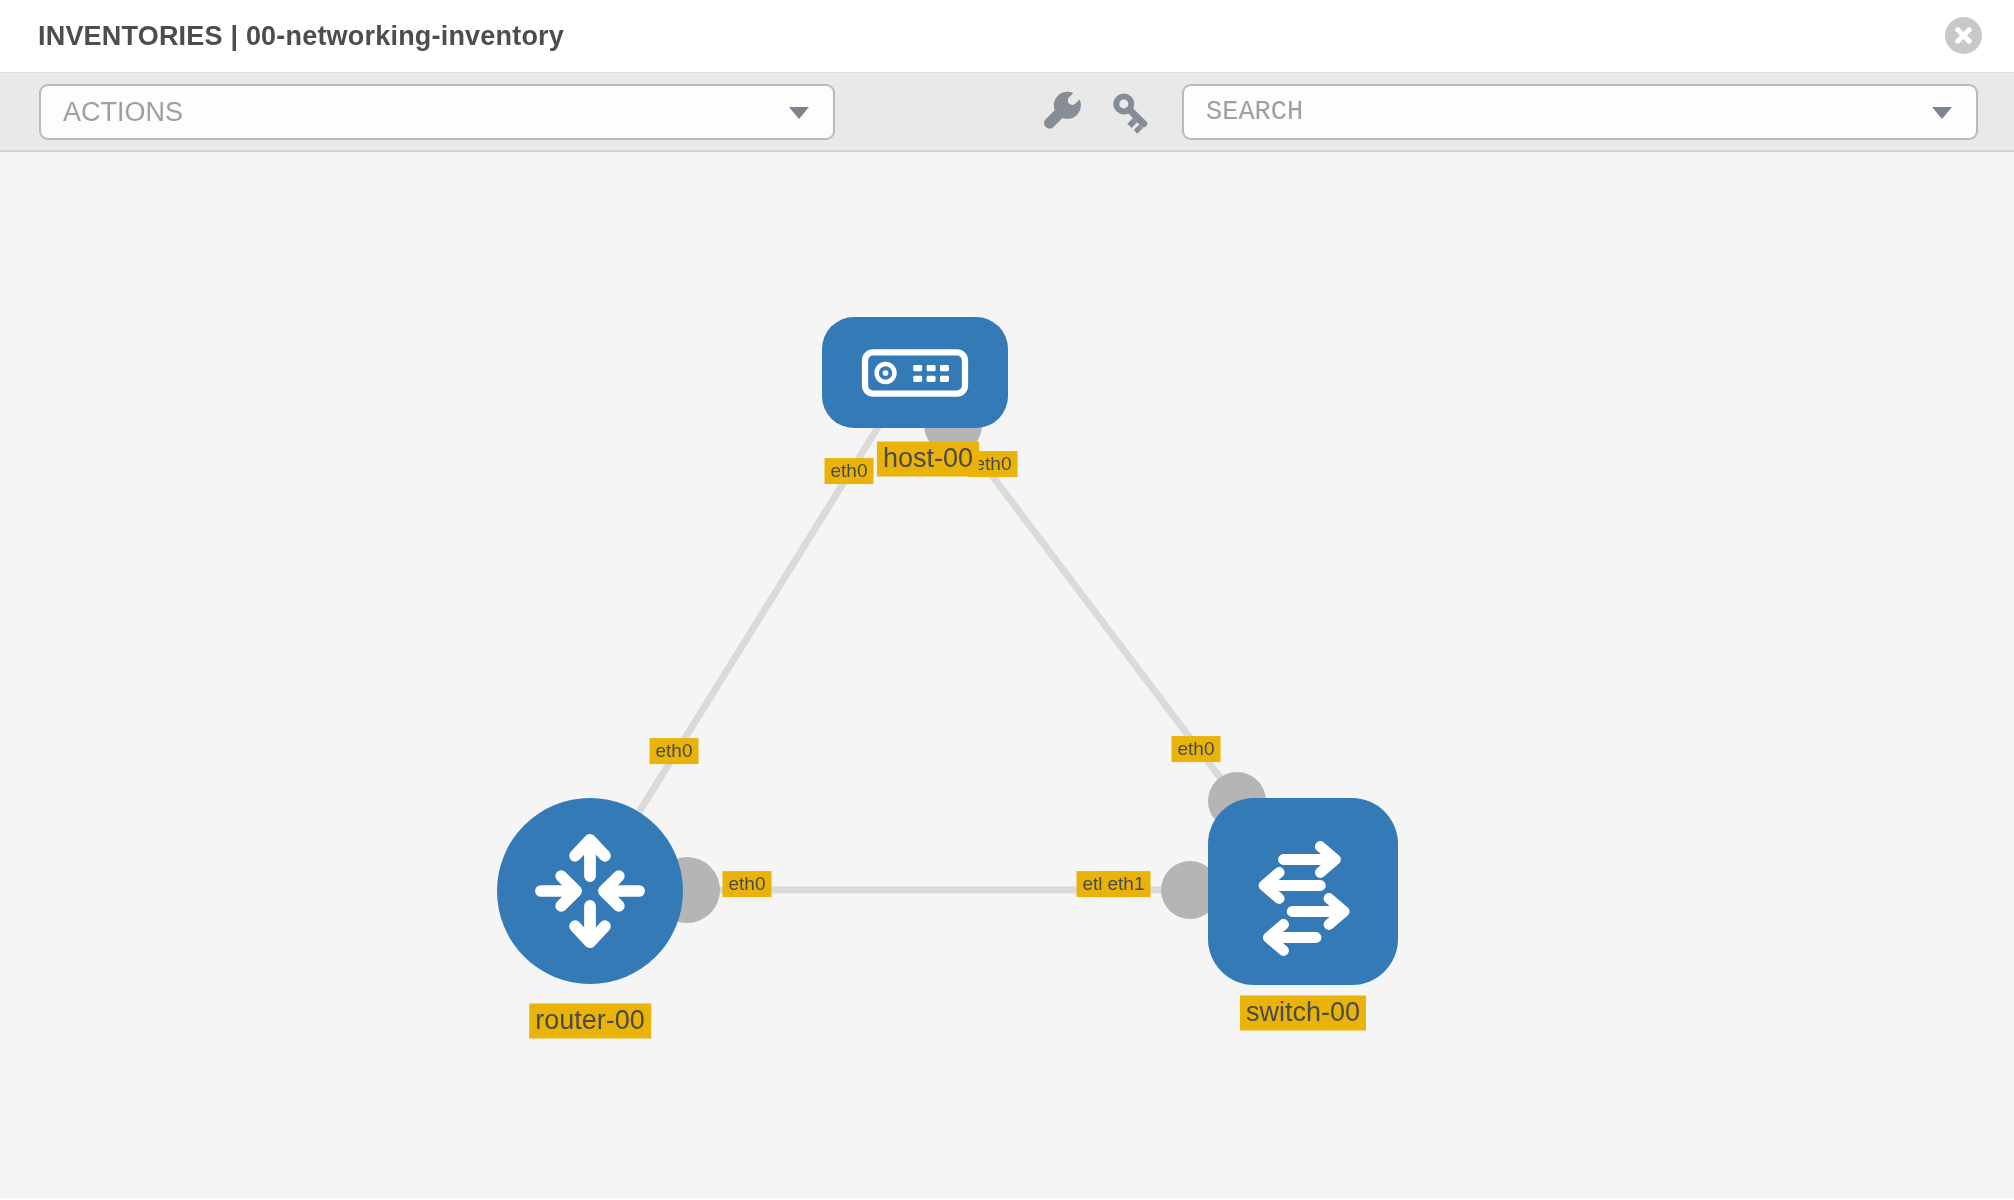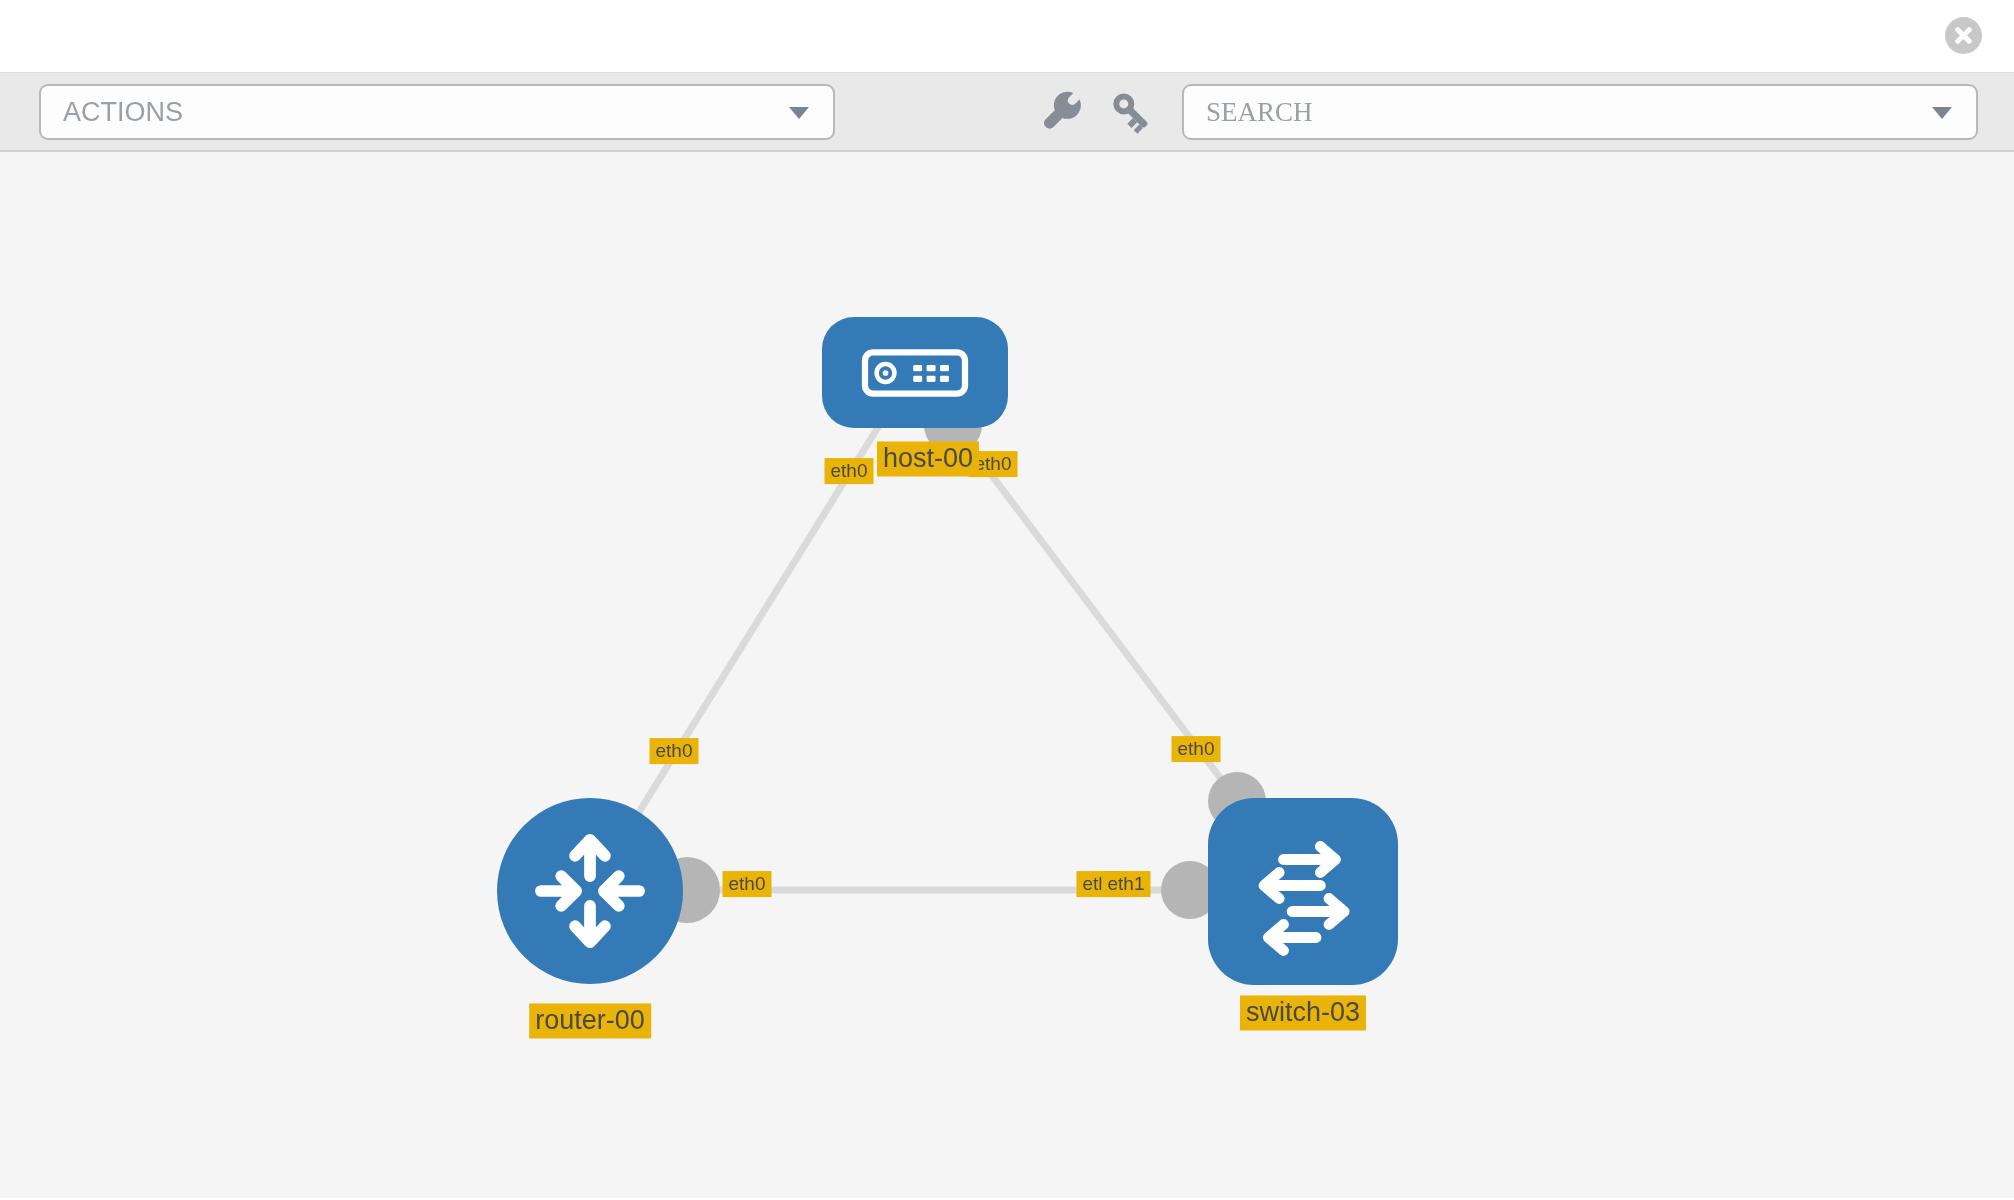--- a/index.html
+++ b/index.html
@@ -24,21 +24,21 @@
              border-bottom:2px solid #d2d2d2;padding-left:28px; }
   .select-box { position:absolute; top:11px; height:56px; background:#fdfdfd;
                 border:2px solid #b9b9b9; border-radius:9px; }
   .actions-box { left:39px; width:796px; }
   .search-box  { left:1182px; width:796px; }
   .select-label { position:absolute; left:22px; top:0; line-height:52px;
                   font-size:27px; color:#9aa0a6; }
   .search-input { position:absolute; left:0; top:0; width:100%; height:100%;
                   border:none; outline:none; background:transparent;
                   padding-left:22px; padding-right:60px;
-                  font-size:27px; color:#15803d; font-family:Liberation Serif, serif; }
+                  font-size:27px; color:#15803d; font-family:Liberation Mono, monospace; }
   .search-input::placeholder { color:#9aa0a6; opacity:1; }
   .caret { position:absolute; right:24px; top:21px; width:0; height:0;
            border-left:10px solid transparent; border-right:10px solid transparent;
            border-top:12px solid #7c8491; }
 
   .tool-btn { position:absolute; top:14px; width:50px; height:50px; cursor:pointer; }
   
   .wrench { left:1036px; }
   .wrench .rot { position:absolute; left:3px; top:2px; width:44px; height:44px; transform:rotate(45deg); }
   .w-head { position:absolute; left:9px; top:0; width:27px; height:27px; border-radius:50%; background:#868d96; }
@@ -69,20 +69,21 @@
   .chip { position:absolute; transform:translate(-50%,-50%); background:#eab308;
           color:#4a4a4a; white-space:nowrap; padding:2px 6px; line-height:1.15; }
   .chip-name { font-size:27px; z-index:6; }
   .chip-eth  { font-size:19px; z-index:5; }
   .chip-front{ z-index:7; }
 </style>
 </head>
 <body>
 
 <div class="header">
+  <div class="page-title">INVENTORIES | 00-networking-inventory</div>
   <div class="close-btn">
     <span class="close-x"></span>
   </div>
 </div>
 
 <div class="toolbar">
   <div class="select-box actions-box">
     <span class="select-label">ACTIONS</span>
     <span class="caret"></span>
   </div>
@@ -149,21 +150,21 @@
     <svg width="130" height="130" viewBox="0 0 120 120" fill="none" stroke="#fff" stroke-width="10" stroke-linecap="round" stroke-linejoin="round">
       <path d="M42 30 L88 30 M76 18 L90 30 L76 42"></path>
       <path d="M76 54 L26 54 M38 42 L24 54 L38 66"></path>
       <path d="M50 78 L96 78 M84 66 L98 78 L84 90"></path>
       <path d="M72 102 L30 102 M42 90 L28 102 L42 114"></path>
     </svg>
   </div>
 
   <div class="chip chip-name" style="left:928px;  top:307px;">host-00</div>
   <div class="chip chip-name" style="left:590px;  top:861px;margin-top:8px;">router-00</div>
-  <div class="chip chip-name" style="left:1303px; top:861px;">switch-03</div>
+  <div class="chip chip-name" style="left:1303px; top:861px;">switch-00</div>
 
   <div class="chip chip-eth" style="left:849px;  top:319px;">eth0</div>
   <div class="chip chip-eth" style="left:674px;  top:599px;">eth0</div>
   <div class="chip chip-eth" style="left:993px;  top:312px;">eth0</div>
   <div class="chip chip-eth" style="left:1196px; top:597px;">eth0</div>
   <div class="chip chip-eth" style="left:747px;  top:732px;">eth0</div>
   <div class="chip chip-eth" style="left:1101px; top:732px;">eth0</div>
   <div class="chip chip-eth chip-front" style="left:1126px; top:732px;">eth1</div>
 
 </div>

